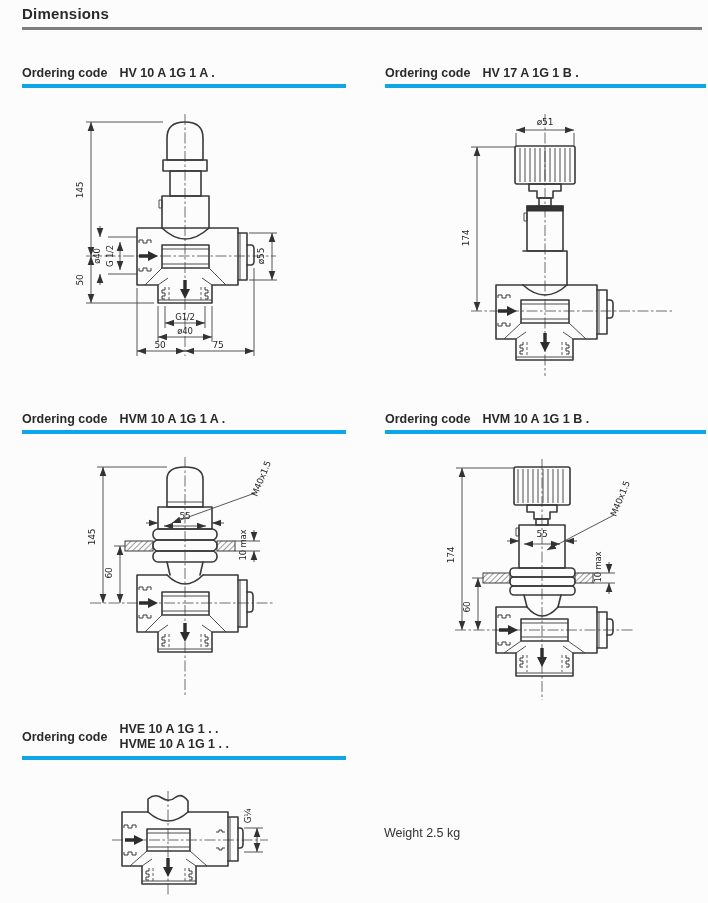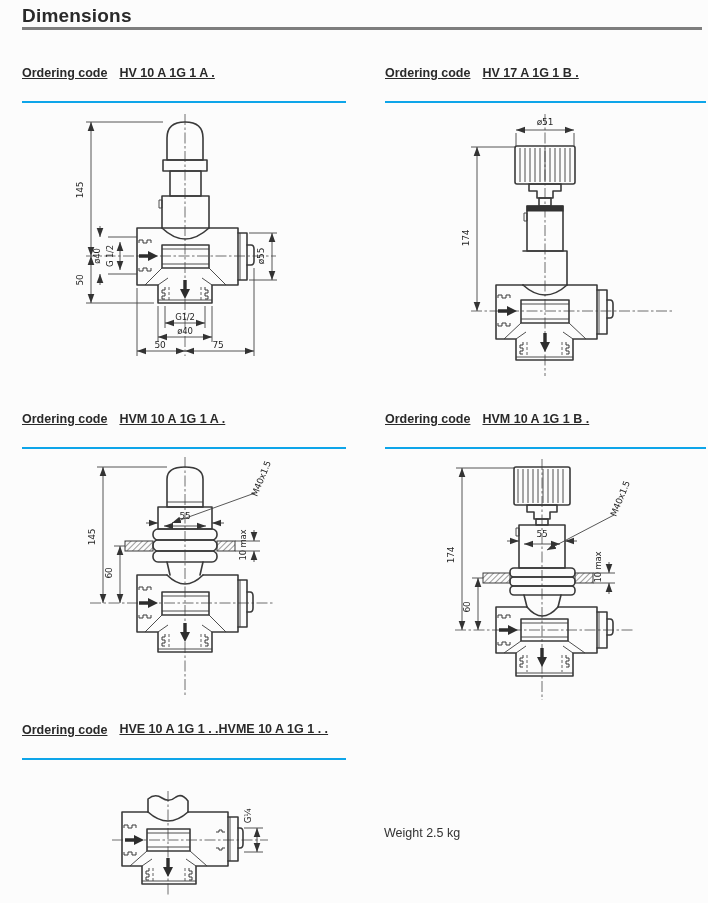--- a/index.html
+++ b/index.html
@@ -1,29 +1,29 @@
 <!DOCTYPE html>
 <html><head>
 <meta charset="utf-8">
 <style>
   html,body{margin:0;padding:0;background:#e8e8e8;}
   .page{position:relative;width:708px;height:903px;background:#fcfcfc;overflow:hidden;
         font-family:"Liberation Sans",sans-serif;color:#2a2a2a;}
-  .title{position:absolute;left:22px;top:5px;font-size:19px;font-weight:bold;letter-spacing:.2px;}
+  .title{position:absolute;left:22px;top:5px;font-size:15px;font-weight:bold;letter-spacing:.2px;}
   .rule{position:absolute;left:22px;top:27px;width:680px;height:3px;background:#7e7e7e;}
   .sec{position:absolute;display:flex;align-items:flex-end;gap:12px;
-       border-bottom:2px solid #0ea5e9;padding-bottom:21px;font-size:12.5px;font-weight:bold;text-decoration:underline;}
+       border-bottom:4px solid #0ea5e9;padding-bottom:4px;font-size:12.5px;font-weight:bold;}
   .sec .lbl{white-space:pre;}
   .sec .code{white-space:pre;}
   .sec-hva{left:22px;top:66px;width:324px;}
   .sec-hvb{left:385px;top:66px;width:321px;}
   .sec-hvma{left:22px;top:412px;width:324px;}
   .sec-hvmb{left:385px;top:412px;width:321px;}
   .sec-hve{left:22px;top:722px;width:324px;align-items:center;}
-  .sec-hve .codes{display:flex;flex-direction:row;line-height:15px;}
+  .sec-hve .codes{display:flex;flex-direction:column;line-height:15px;}
   .weight{position:absolute;left:384px;top:826px;font-size:12.5px;color:#333;}
   svg{position:absolute;overflow:visible;}
   .ol{fill:none;stroke:#3a3a3a;stroke-width:1.6;stroke-linejoin:round;stroke-linecap:round;}
   .tl{fill:none;stroke:#3a3a3a;stroke-width:.9;}
   .dl{fill:none;stroke:#444;stroke-width:.9;}
   .cl{fill:none;stroke:#4a4a4a;stroke-width:.8;stroke-dasharray:11 2.5 2.5 2.5;}
   .cren{fill:none;stroke:#3a3a3a;stroke-width:1;}
   .dash{fill:none;stroke:#3a3a3a;stroke-width:.8;stroke-dasharray:3 2;}
   .farr{fill:#2d2d2d;stroke:none;}
   .band{fill:#333;stroke:#333;}

